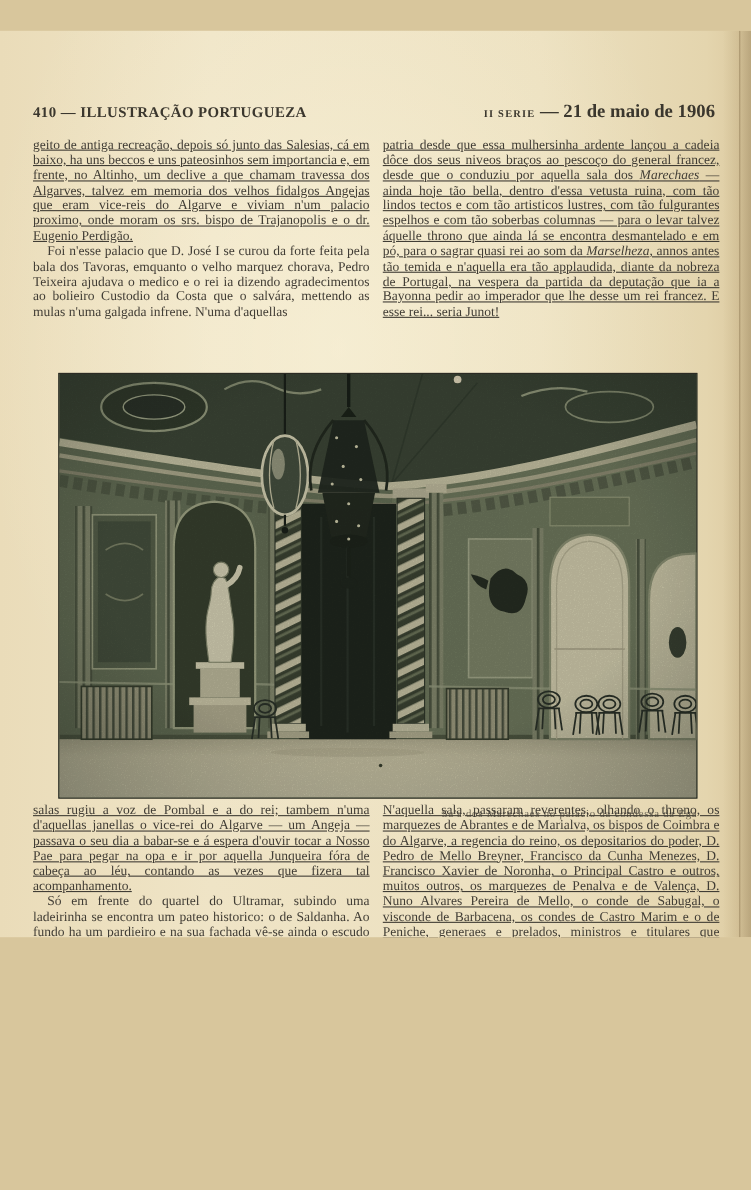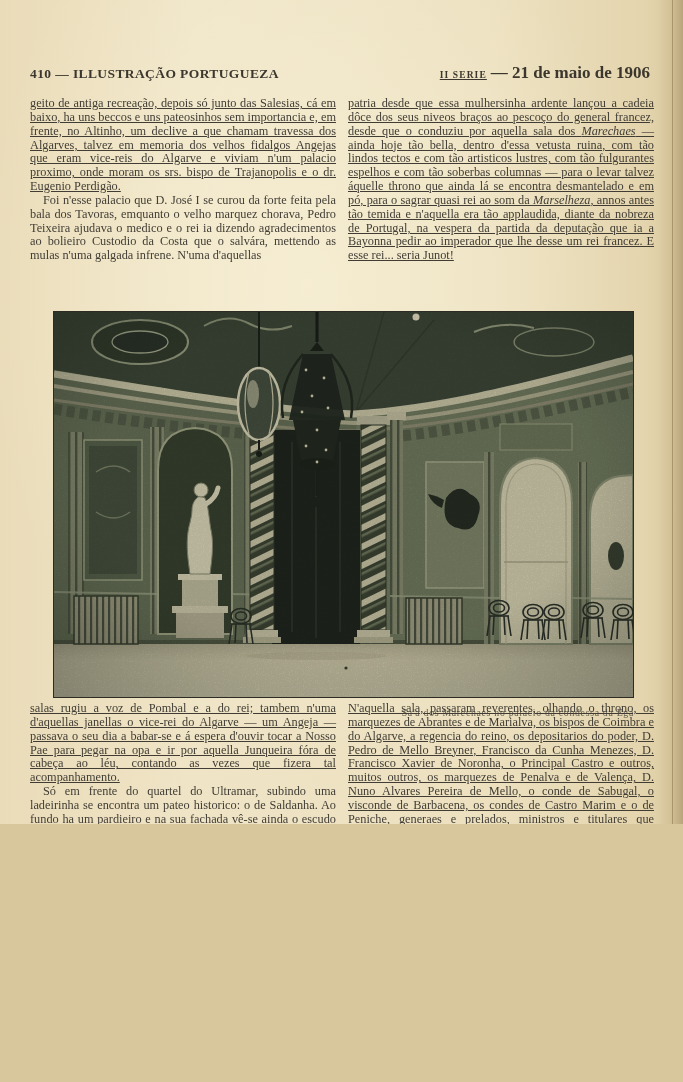--- a/index.html
+++ b/index.html
@@ -4,28 +4,29 @@
 <style>
   html,body{margin:0;padding:0;}
   body{width:683px;height:1082px;overflow:hidden;background:#d8c69c;}
   .page{
     position:relative;width:683px;height:824px;overflow:hidden;
     font-family:"Liberation Serif","DejaVu Serif",serif;
     color:#413d35;
     background:
       radial-gradient(ellipse at 45% 35%, rgba(255,250,228,0.45), rgba(255,250,228,0) 62%),
       linear-gradient(90deg,#eadcb9 0%,#efe4c6 28%,#ece0bf 72%,#e4d5ae 94%,#dbc99f 100%);
+    margin-top: 28px;
   }
   .edge-right{position:absolute;right:0;top:0;bottom:0;width:26px;
     background:linear-gradient(90deg,rgba(150,125,80,0) 0%,rgba(150,125,80,0.16) 55%,rgba(118,96,58,0.34) 100%);}
   .edge-line{position:absolute;right:10px;top:0;bottom:0;width:1px;background:rgba(110,90,55,0.40);}
   header{position:absolute;left:30px;right:33px;top:63px;display:flex;justify-content:space-between;align-items:baseline;}
   .h-left{font-weight:bold;font-size:13.5px;letter-spacing:0.4px;color:#3b372e;}
   .h-right{color:#3b372e;white-space:nowrap;}
-  .h-right .series{font-size:9.5px;letter-spacing:1.1px;font-weight:bold;text-decoration:underline;}
+  .h-right .series{font-size:9.5px;letter-spacing:1.1px;font-weight:bold;}
   .h-right .date{font-size:17px;font-weight:bold;}
   .cols{position:absolute;left:30px;width:624px;display:flex;gap:12px;}
   .cols.top{top:97px;}
   .cols.bottom{top:702px;}
   .col{width:306px;font-size:12.3px;line-height:13.85px;text-align:justify;hyphens:auto;-webkit-hyphens:auto;}
   .col p{margin:0;text-indent:13px;}
   .col p.noindent{text-indent:0;text-decoration:underline;}
   figure{position:absolute;left:53px;top:311px;margin:0;width:581px;}
   .photo-frame{border:1px solid #2c2b24;line-height:0;background:#5f6852;}
   figcaption{margin-top:9px;text-align:right;font-size:9.8px;letter-spacing:0.7px;color:#655f50;line-height:12px;}

